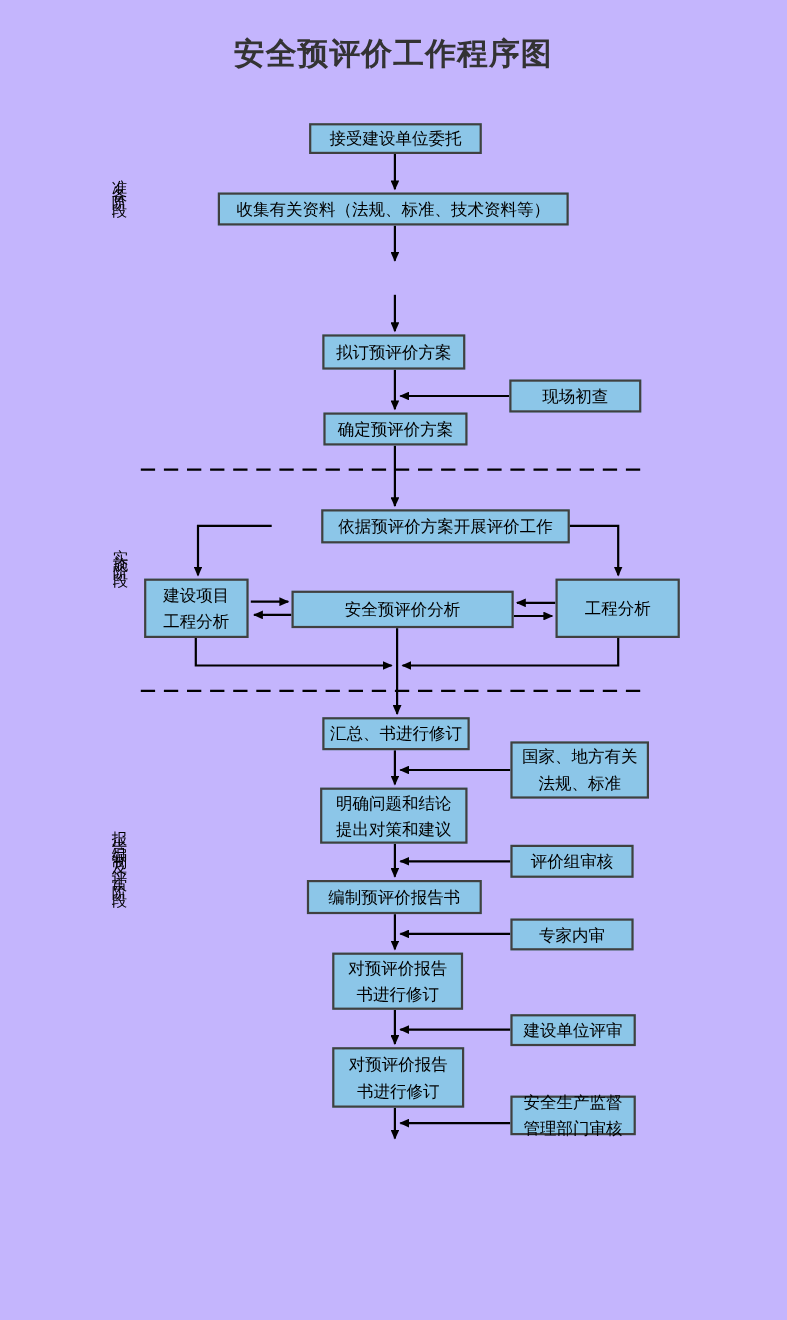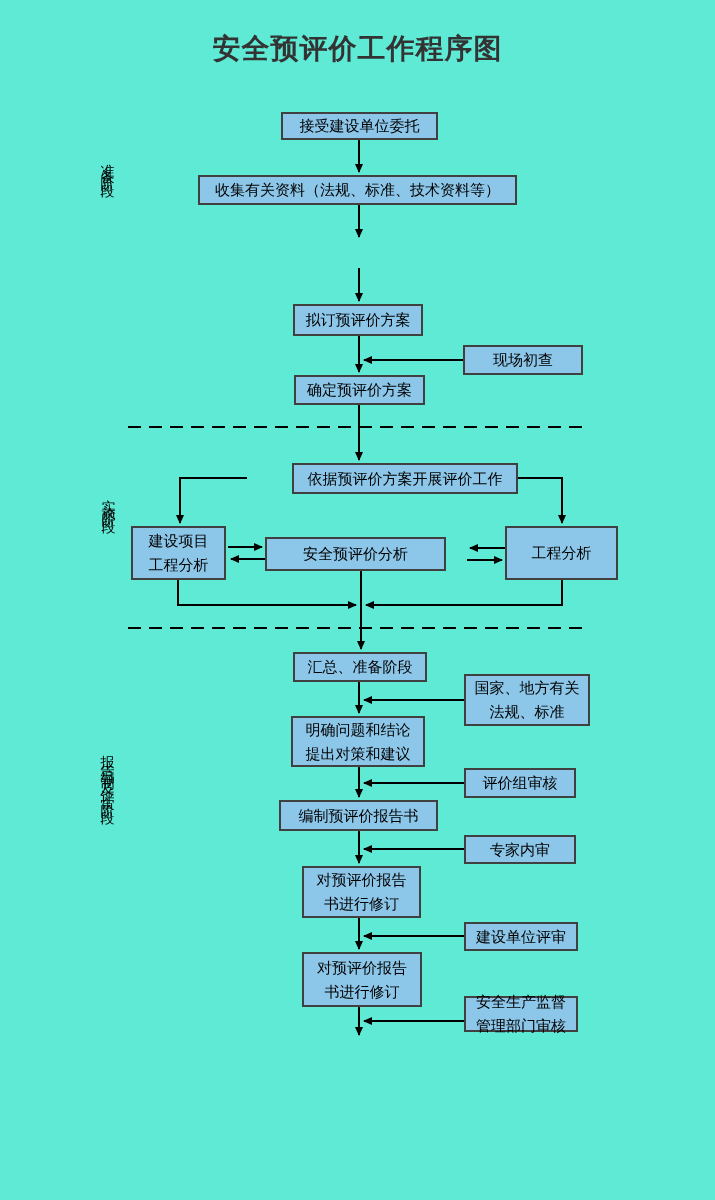--- a/index.html
+++ b/index.html
@@ -5,21 +5,21 @@
   html, body {
     margin: 0;
     padding: 0;
     background: #ffffff;
     font-family: "DejaVu Sans", sans-serif;
   }
   #canvas {
     position: relative;
     width: 715px;
     height: 1200px;
-    background: #5eead4;
+    background: #c4b5fd;
     overflow: hidden;
   }
   #connectors {
     position: absolute;
     left: 0; top: 0;
     width: 715px; height: 1200px;
     pointer-events: none;
   }
   .page-title {
     position: absolute;
@@ -136,30 +136,30 @@
 
   <div class="node" style="left:247px; top:463px; width:226px; height:31px;margin-left:45px;">
     <span>依据预评价方案开展评价工作</span>
   </div>
 
   <div class="node" style="left:131px; top:526px; width:95px; height:54px;">
     <span>建设项目</span>
     <span>工程分析</span>
   </div>
 
-  <div class="node" style="left:265px; top:537px; width:181px; height:34px;">
+  <div class="node" style="left:265px; top:537px; width:202px; height:34px;">
     <span>安全预评价分析</span>
   </div>
 
   <div class="node" style="left:505px; top:526px; width:113px; height:54px;">
     <span>工程分析</span>
   </div>
 
   <div class="node" style="left:293px; top:652px; width:134px; height:30px;">
-    <span>汇总、准备阶段</span>
+    <span>汇总、书进行修订</span>
   </div>
 
   <div class="node" style="left:464px; top:674px; width:126px; height:52px;">
     <span>国家、地方有关</span>
     <span>法规、标准</span>
   </div>
 
   <div class="node" style="left:291px; top:716px; width:134px; height:51px;">
     <span>明确问题和结论</span>
     <span>提出对策和建议</span>

